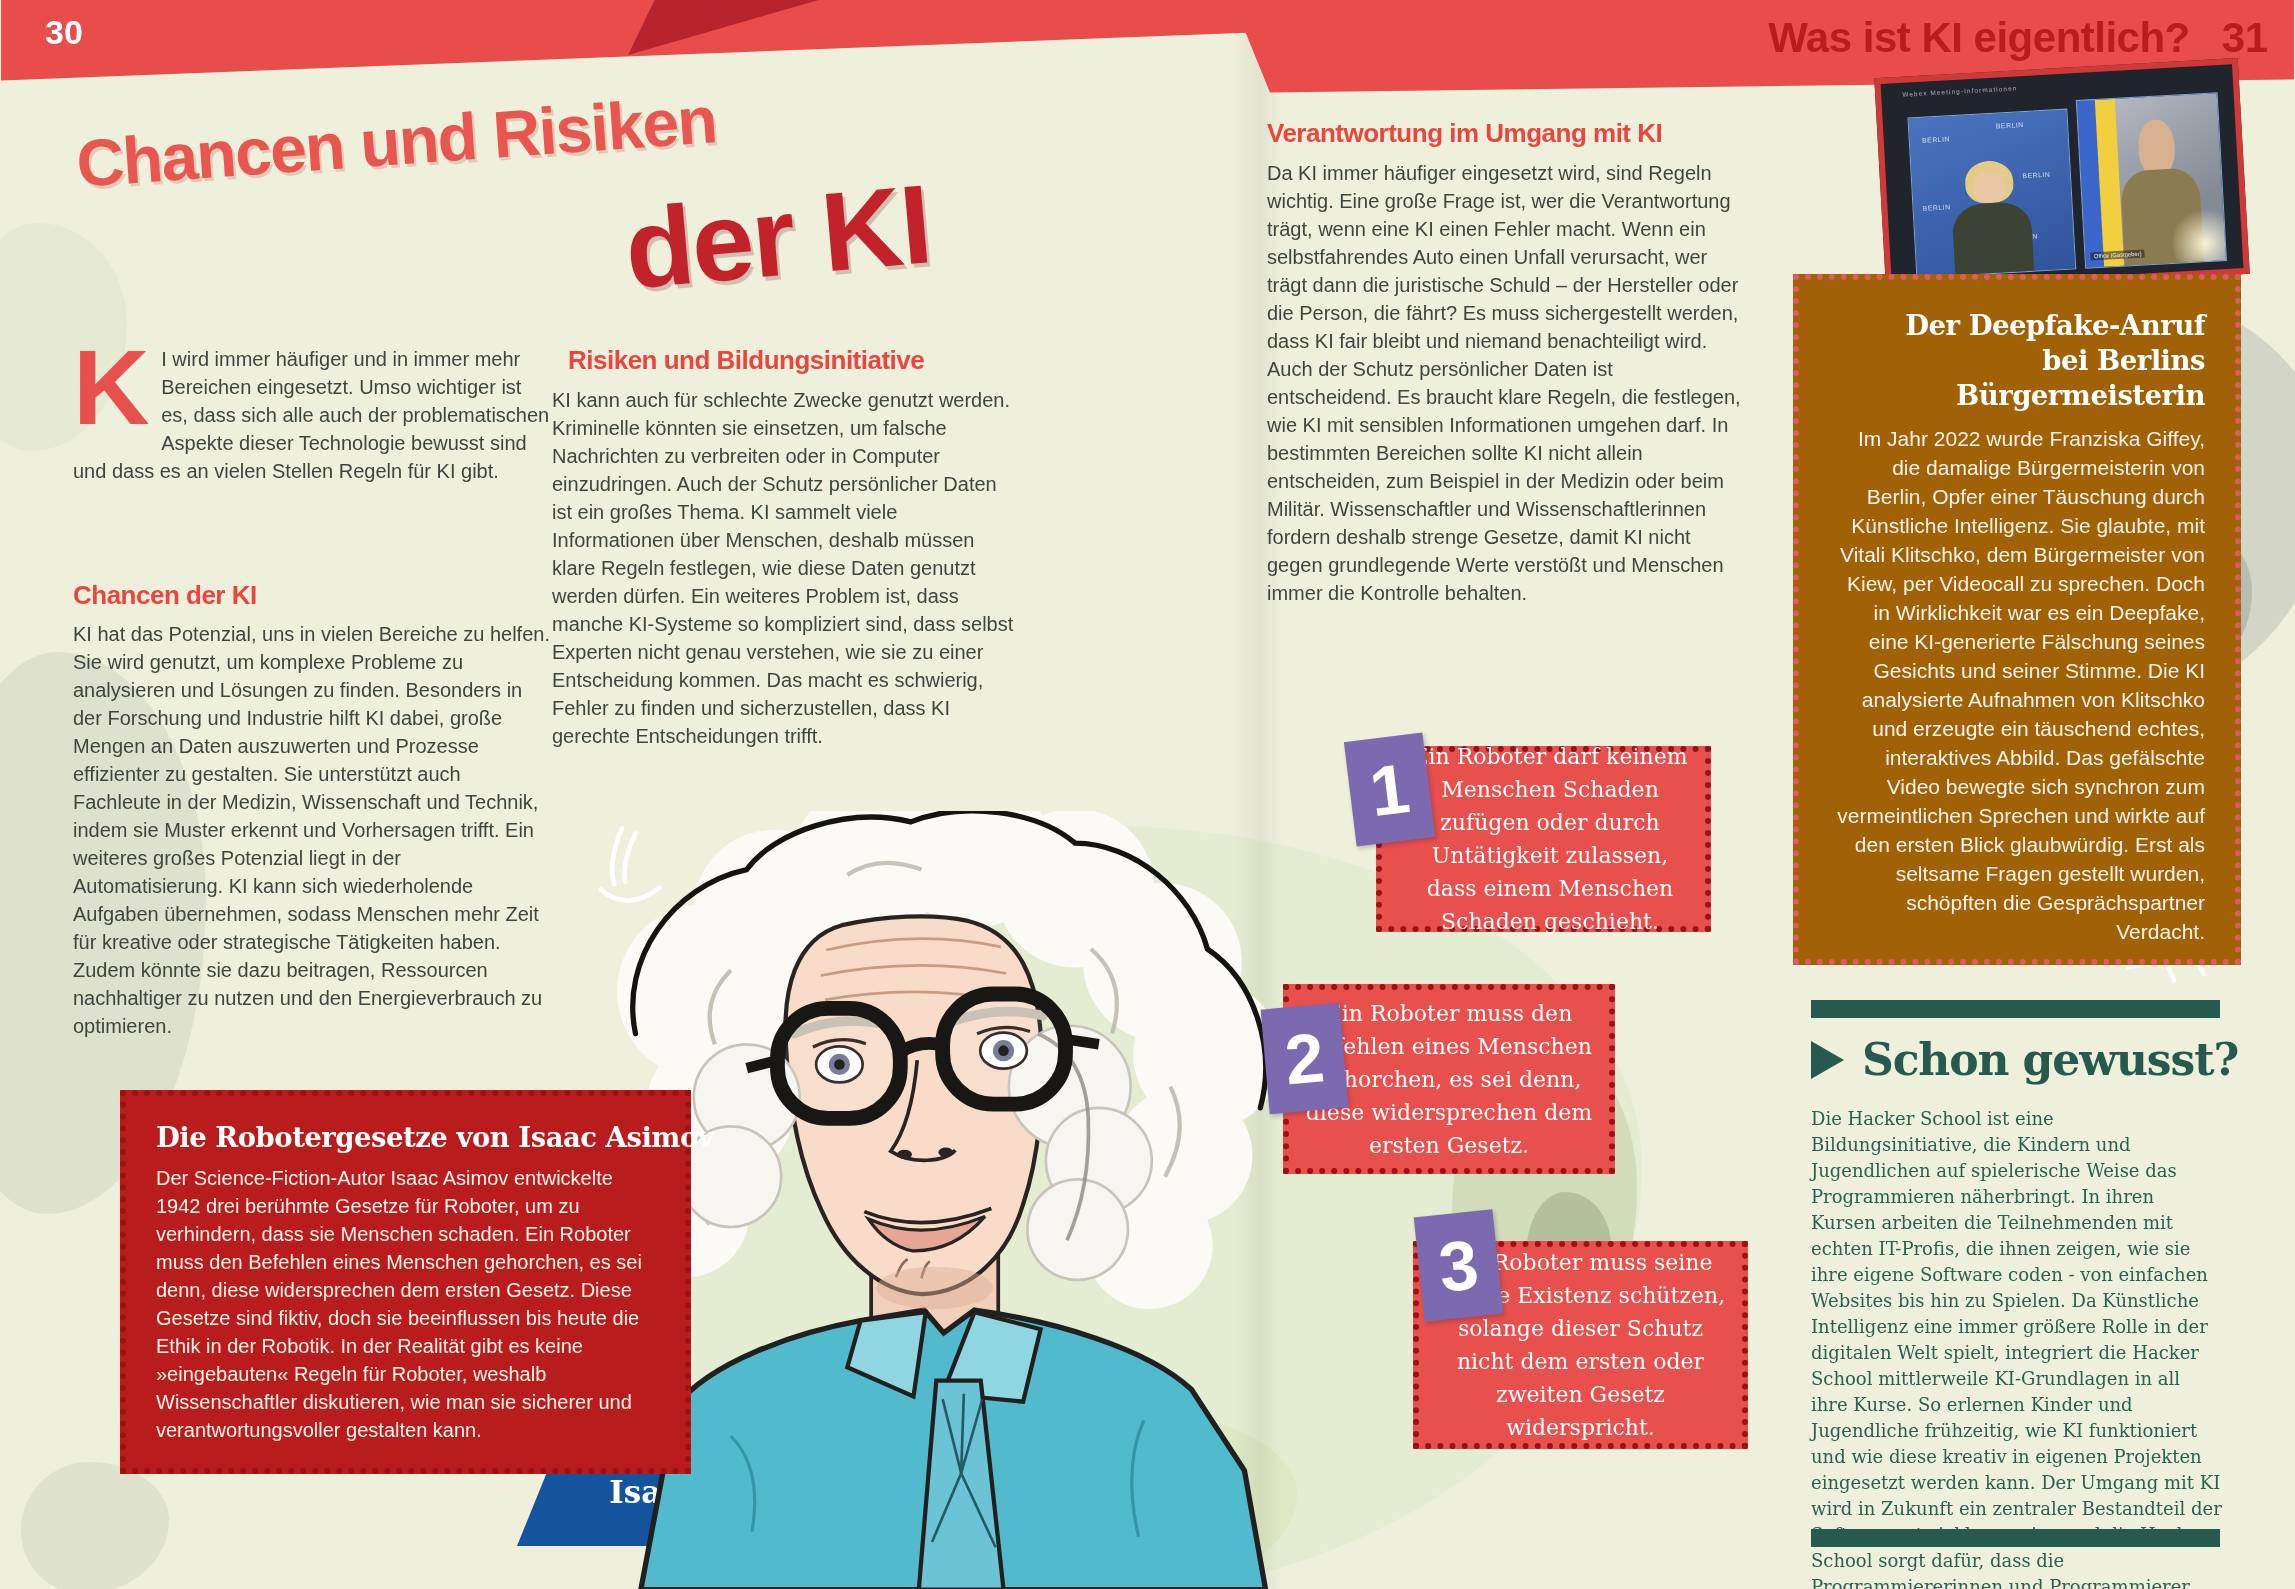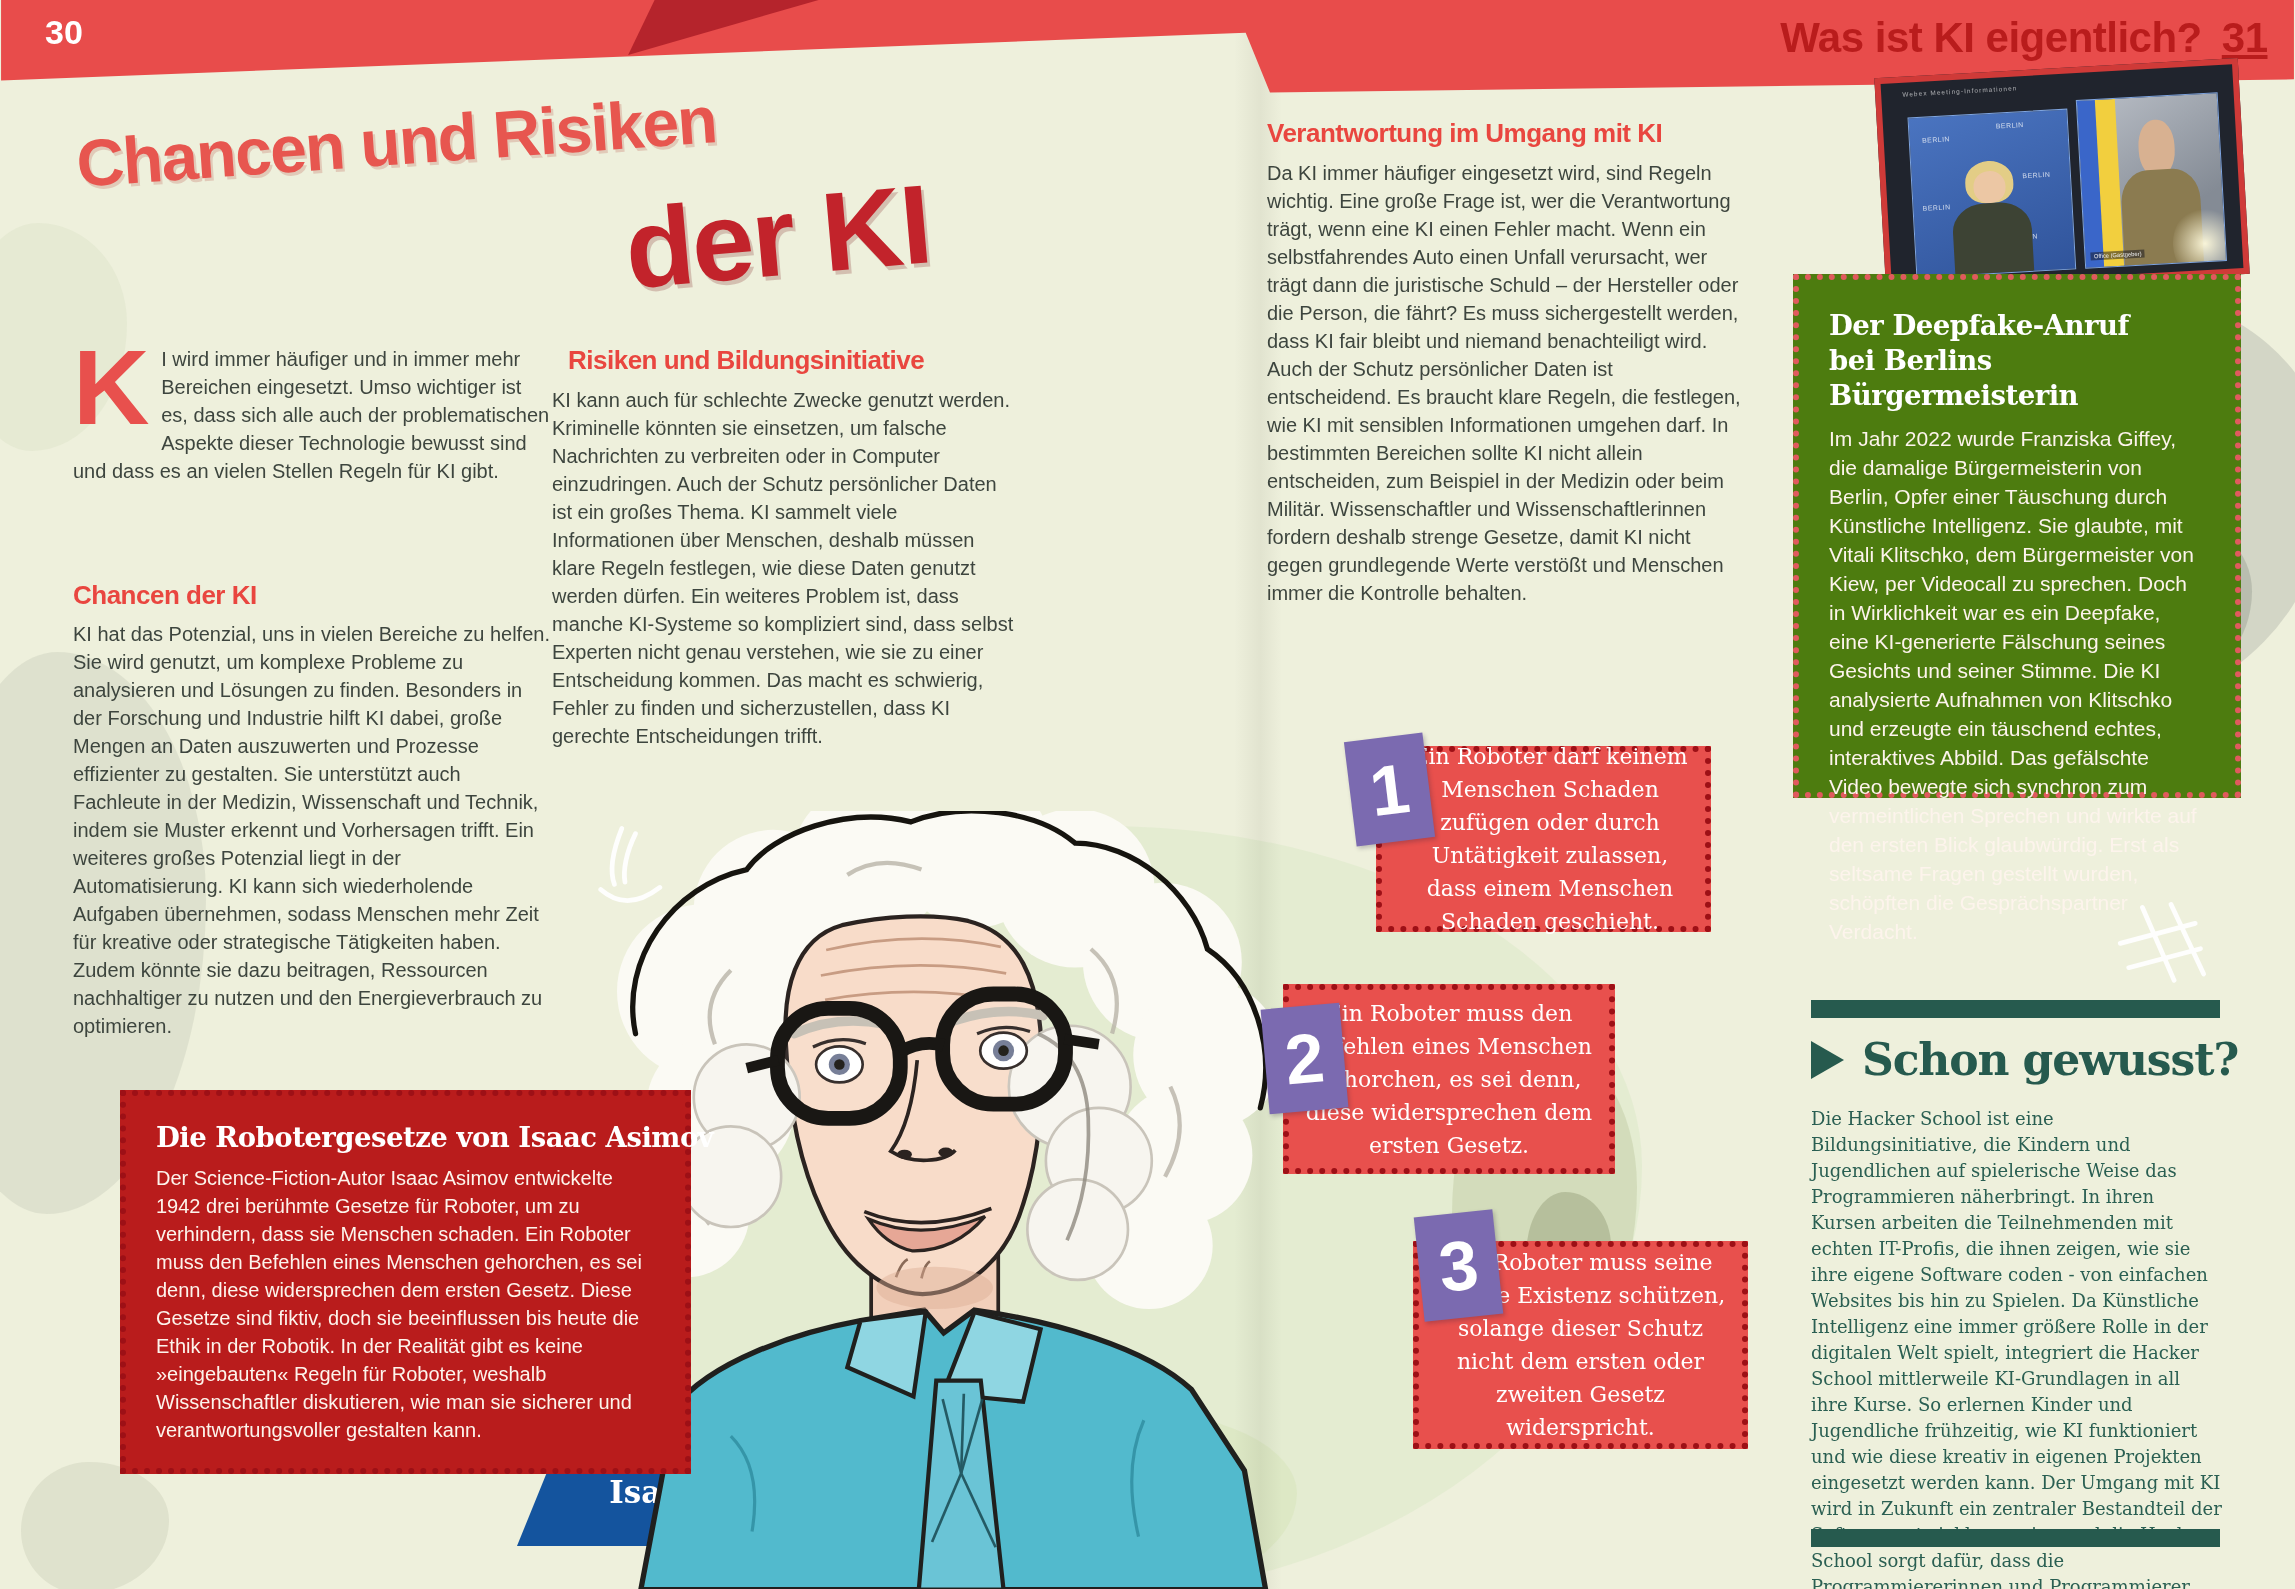--- a/index.html
+++ b/index.html
@@ -17,21 +17,21 @@
   .blob.b5{left:969px;top:1409px;width:328px;height:191px;background:#dce7c3;opacity:.85;}
   .blob.b6{left:-37px;top:223px;width:164px;height:228px;background:#e4e9d1;opacity:.9;}
   .blob.b7{left:21px;top:1462px;width:148px;height:132px;background:#d8dcc6;opacity:.7;}
   .gutter{left:1234px;top:0;width:48px;height:1589px;
           background:linear-gradient(90deg,rgba(60,60,40,0) 0%,rgba(60,60,40,.07) 55%,rgba(60,60,40,0) 100%);}
   
   .banner{left:0;top:0;z-index:1;}
   .pageno-left{left:45px;top:12.7px;z-index:2;color:#fff;font-size:34px;font-weight:bold;}
   .header-right{right:27.5px;top:13.8px;z-index:2;color:#b91c1c;font-size:42px;font-weight:bold;
                 display:flex;align-items:baseline;letter-spacing:-0.5px;}
-  .header-right .num{margin-left:20px;text-decoration:underline;}
+  .header-right .num{margin-left:32px;}
   
   .title1{left:74px;top:126px;z-index:2;font-size:66px;font-weight:800;color:#e7564f;
           letter-spacing:-1.6px;transform:rotate(-4deg);transform-origin:left top;
           text-shadow:2.1px 3.2px 0 rgba(189,88,74,.25);white-space:nowrap;}
   .title2{left:620px;top:186px;z-index:2;font-size:112px;font-weight:800;color:#c2232b;
           letter-spacing:-2.1px;transform:rotate(-5deg);transform-origin:left top;
           text-shadow:2.6px 4.2px 0 rgba(120,20,22,.22);white-space:nowrap;}
   
   .bodytext{font-size:20px;line-height:28px;color:#3d453e;}
   .red-h{font-size:26px;font-weight:800;color:#e9463f;letter-spacing:-0.5px;white-space:nowrap;}
@@ -62,22 +62,22 @@
          background:linear-gradient(150deg,#b9bec6,#848b95 70%);border:1.6px solid #7ea4df;overflow:hidden;}
   .vc-flag-b{position:absolute;left:0;top:0;width:26%;height:100%;background:#3a66c9;}
   .vc-flag-y{position:absolute;left:13%;top:0;width:14%;height:100%;background:#f2cf3e;}
   .vc-man-head{position:absolute;left:42%;top:14%;width:26%;height:34%;border-radius:46%;background:#d8b191;}
   .vc-man-body{position:absolute;left:28%;top:44%;width:56%;height:56%;border-radius:34% 34% 0 0;background:#8b7b50;}
   .vc-flare{position:absolute;right:-8%;bottom:-12%;width:45%;height:45%;border-radius:50%;
          background:radial-gradient(circle,rgba(255,250,220,.95) 0%,rgba(255,250,220,0) 70%);}
   .vc-office{position:absolute;left:4%;bottom:4%;color:#eee;font-size:5.8px;background:rgba(20,20,30,.5);padding:1.1px 3.2px;}
   .vc-topbar{position:absolute;left:6%;top:4%;color:rgba(255,255,255,.6);font-size:6.4px;letter-spacing:1.1px;}
   
-  .dfbox{left:1793px;top:274px;width:448px;height:524px;z-index:4;background:#4d7c0f;
-         border:6.9px dotted #e05a5e;box-sizing:border-box;padding:27.5px 30px;}
+  .dfbox{left:1793px;top:274px;width:448px;height:691px;z-index:4;background:#a16207;
+         border:6.9px dotted #e05a5e;box-sizing:border-box;padding:27.5px 30px;text-align:right;}
   .dfbox .h{font-family:"DejaVu Serif",serif;font-weight:bold;color:#fff;font-size:27.5px;line-height:35px;letter-spacing:-0.5px;}
   .dfbox .b{margin-top:11.7px;color:#fdf4ec;font-size:21px;line-height:29px;}
   
   .law{z-index:2;background:#e8504d;border:6.9px dotted #9d1016;box-sizing:border-box;
        color:#fff;font-family:"DejaVu Serif",serif;font-size:22px;line-height:33px;text-align:center;
        display:flex;align-items:center;justify-content:center;padding:10.6px 16px;}
   .law.l1{left:1376px;top:746px;width:335px;height:186px;padding-left:29px;}
   .law.l2{left:1283px;top:984px;width:332px;height:190px;}
   .law.l3{left:1413px;top:1241px;width:335px;height:208px;}
   .law-num{z-index:5;width:79px;height:105px;background:#7b6ab0;color:#fff;font-size:70px;font-weight:800;

